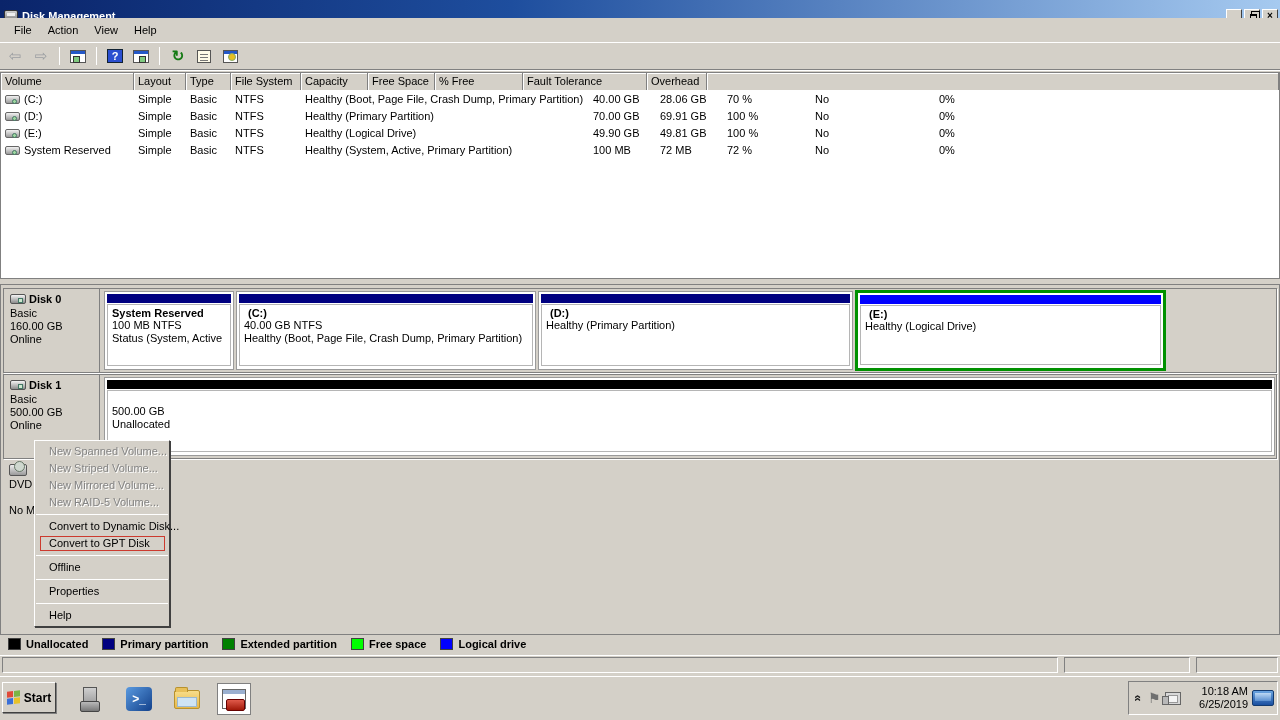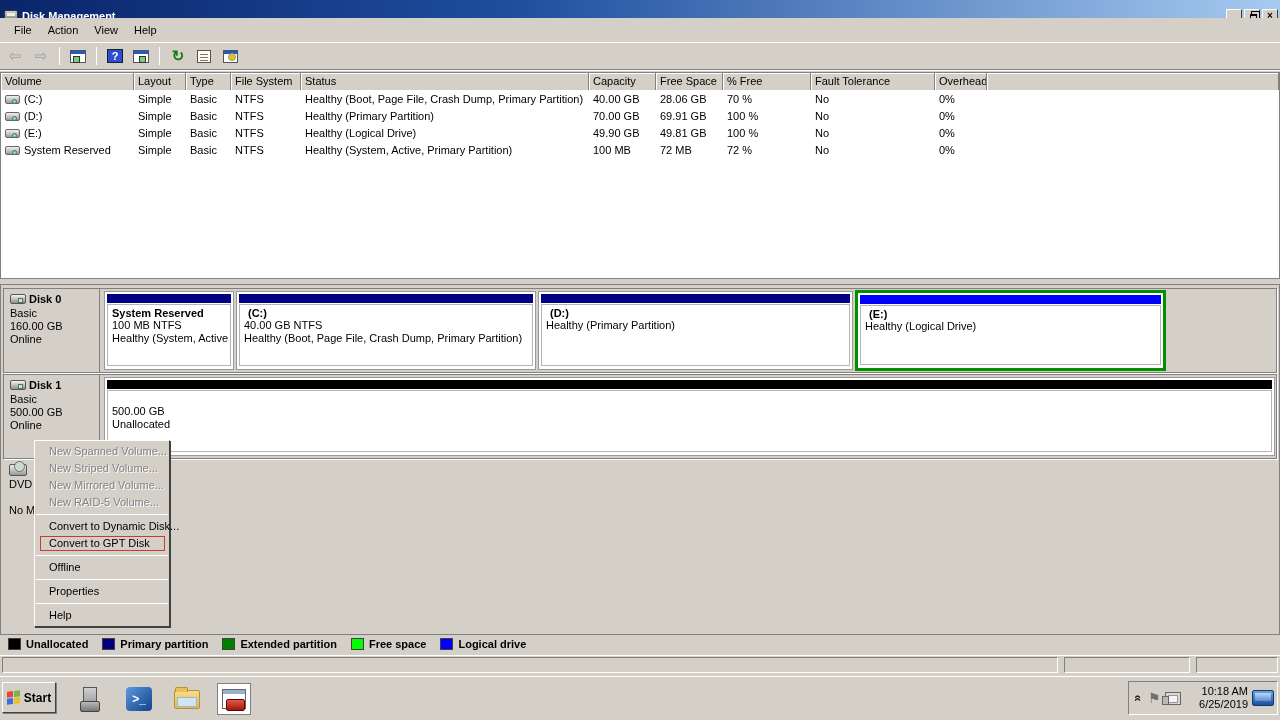--- a/index.html
+++ b/index.html
@@ -188,26 +188,25 @@
       <span class="rescan-icon"></span>
     </span>
 </div>
 
 <div class="listpane">
   <div class="lheader">
     <span class="hcell" style="width:133px">Volume</span>
     <span class="hcell" style="width:52px">Layout</span>
     <span class="hcell" style="width:45px">Type</span>
     <span class="hcell" style="width:70px">File System</span>
-    <span class="hcell" style="width:288px">Status</span>
     <span class="hcell" style="width:67px">Capacity</span>
     <span class="hcell" style="width:67px">Free Space</span>
     <span class="hcell" style="width:88px">% Free</span>
     <span class="hcell" style="width:124px">Fault Tolerance</span>
-    <span class="hcell" style="width:52px">Overhead</span>
+    <span class="hcell" style="width:60px">Overhead</span>
     <span class="hcell" style="flex:1"></span>
   </div>
 
   <div class="lrow">
     <span class="lcell" style="width:133px"><span class="vol-icon"></span><span>(C:)</span></span>
     <span class="lcell" style="width:52px">Simple</span>
     <span class="lcell" style="width:45px">Basic</span>
     <span class="lcell" style="width:70px">NTFS</span>
     <span class="lcell" style="width:288px">Healthy (Boot, Page File, Crash Dump, Primary Partition)</span>
     <span class="lcell" style="width:67px">40.00 GB</span>
@@ -270,21 +269,21 @@
       <div class="diskmeta">Basic</div>
       <div class="diskmeta">160.00 GB</div>
       <div class="diskmeta">Online</div>
     </div>
     <div class="strip">
       <div class="part" style="width:130px">
         <div class="bar" style="background: rgb(0, 0, 128);"></div>
         <div class="pbody">
           <div class="pname" style="padding-left:0">System Reserved</div>
           <div class="pline">100 MB NTFS</div>
-          <div class="pline">Healthy (System, Active</div>
+          <div class="pline">Status (System, Active</div>
         </div>
       </div>
       <div class="part" style="width:300px">
         <div class="bar" style="background: rgb(0, 0, 128);"></div>
         <div class="pbody">
           <div class="pname">(C:)</div>
           <div class="pline">40.00 GB NTFS</div>
           <div class="pline">Healthy (Boot, Page File, Crash Dump, Primary Partition)</div>
         </div>
       </div>

